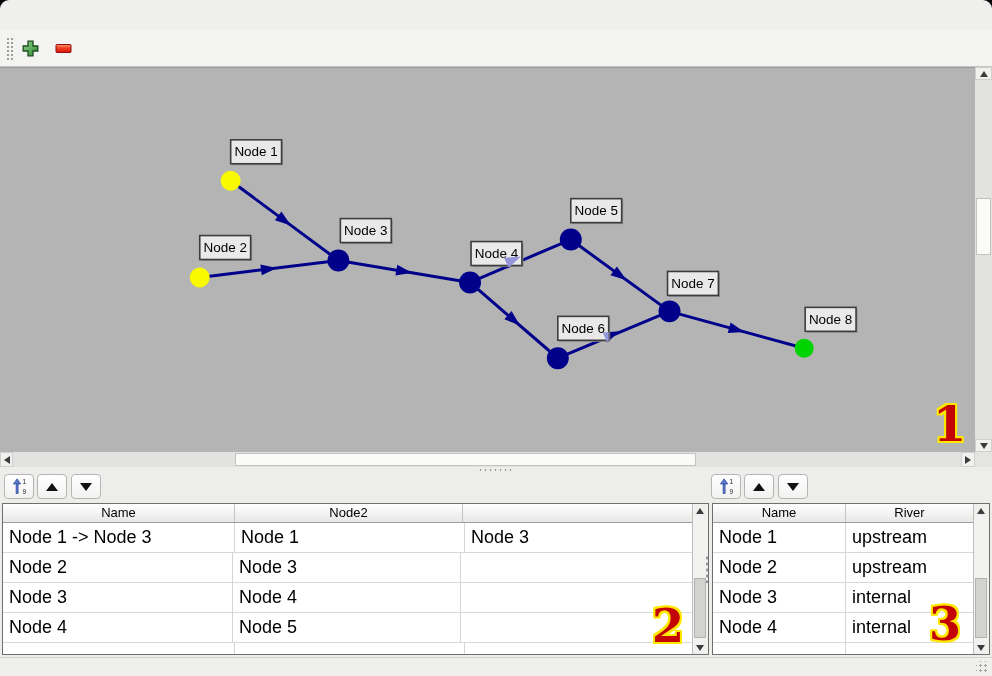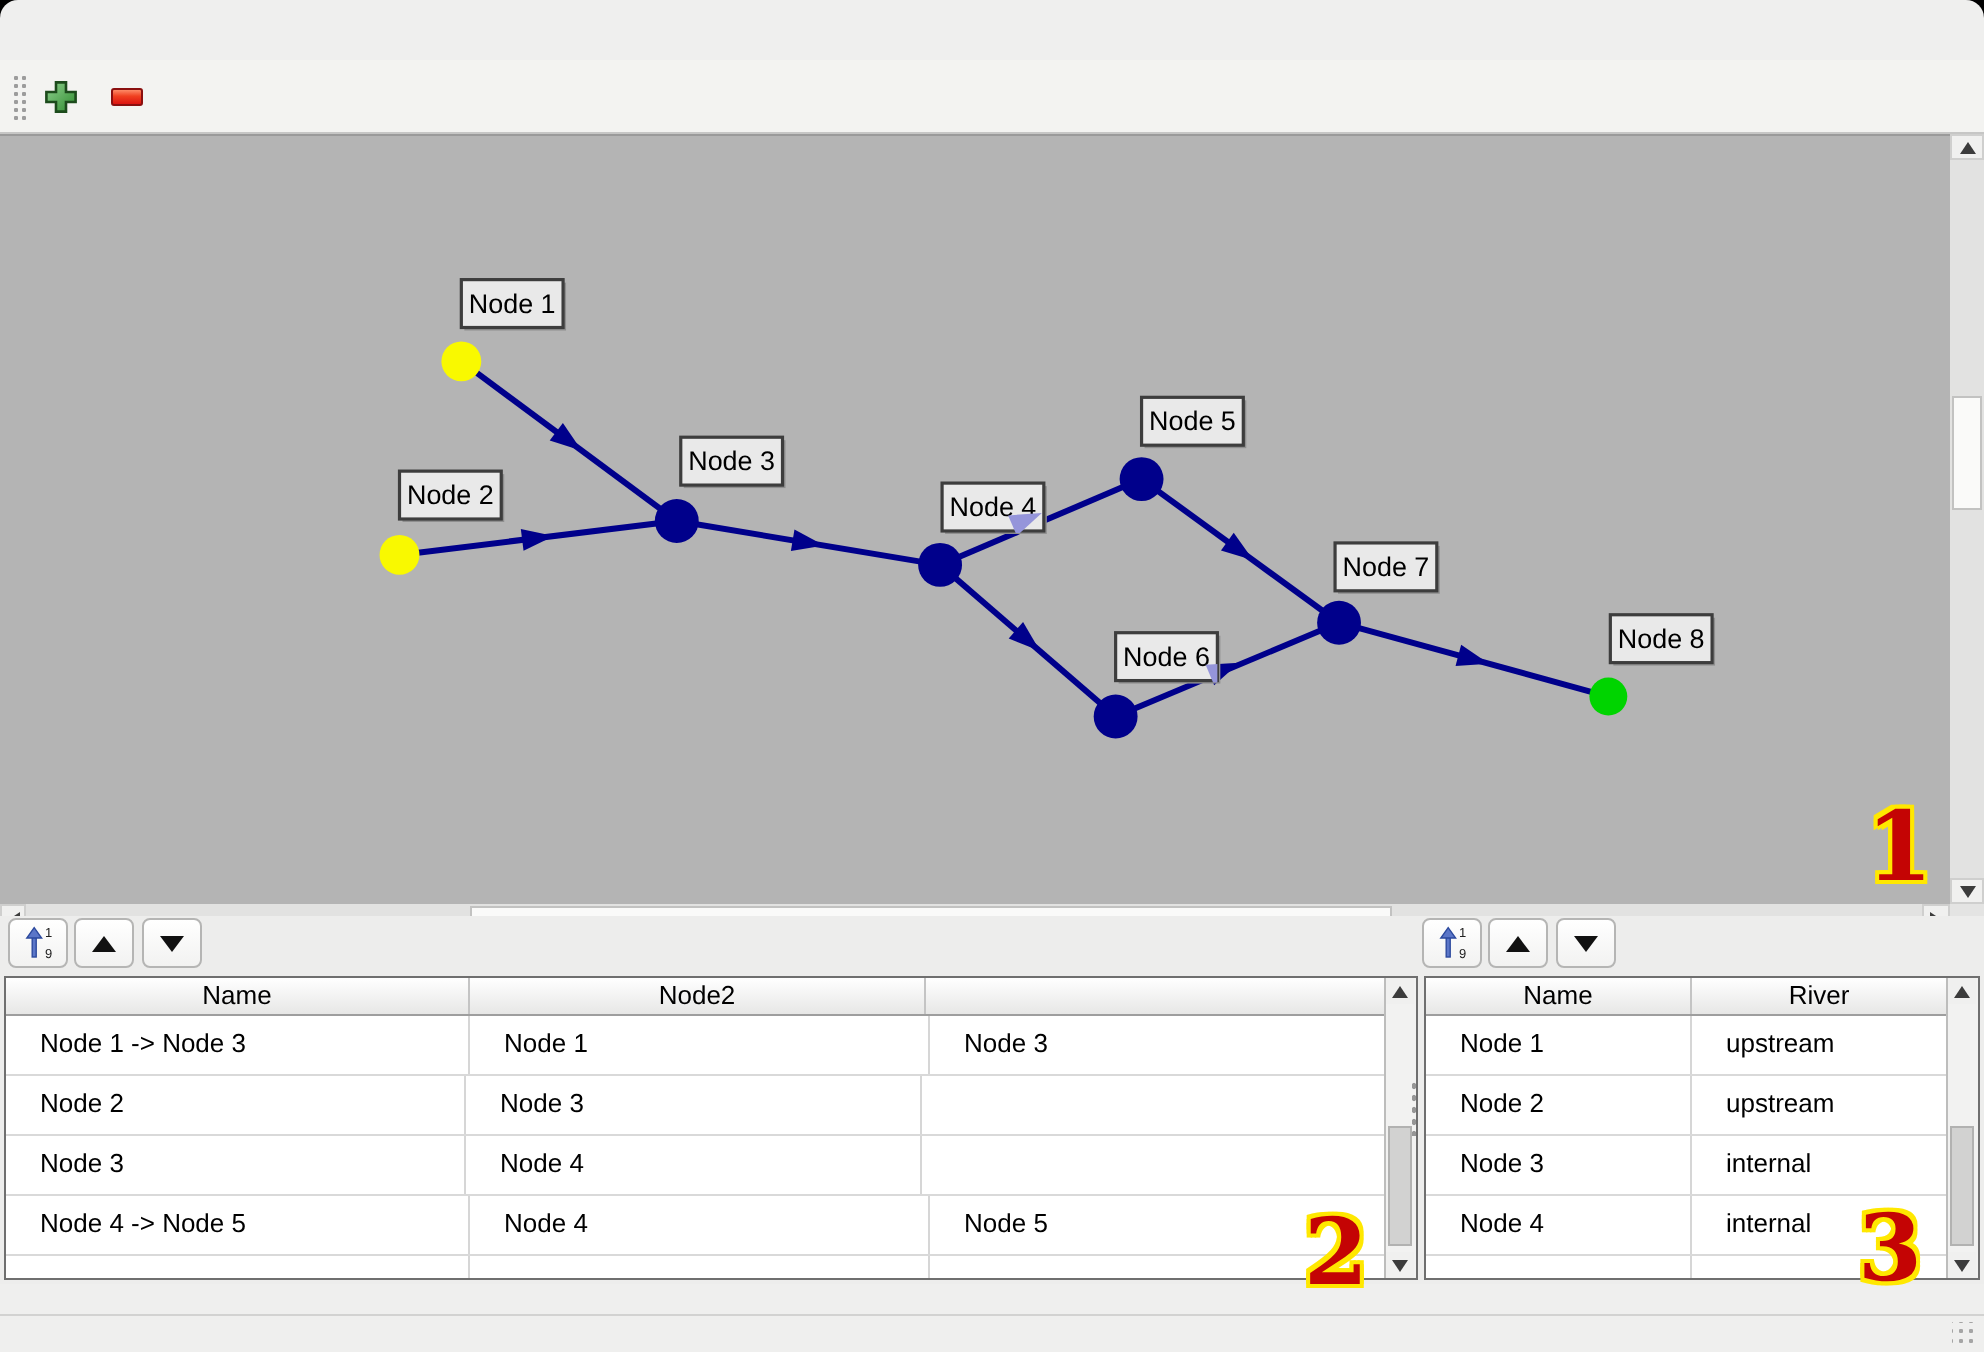--- a/index.html
+++ b/index.html
@@ -35,35 +35,35 @@
   .tri-up{width:0;height:0;border-left:4px solid transparent;border-right:4px solid transparent;border-bottom:6px solid #3c3c3c;}
   .tri-down{width:0;height:0;border-left:4px solid transparent;border-right:4px solid transparent;border-top:6px solid #3c3c3c;}
   .tri-left{width:0;height:0;border-top:4px solid transparent;border-bottom:4px solid transparent;border-right:6px solid #3c3c3c;}
   .tri-right{width:0;height:0;border-top:4px solid transparent;border-bottom:4px solid transparent;border-left:6px solid #3c3c3c;}
   .corner{position:absolute;left:975px;top:385px;width:17px;height:15px;background:#e4e4e3;}
   
   .hsplit{position:absolute;left:0;top:467px;width:992px;height:6px;background:#ededec;}
   .hsplit .dots{position:absolute;left:478px;top:1px;width:34px;height:4px;
     background-image:radial-gradient(#9a9a9a 1px,transparent 1.2px);background-size:5px 4px;}
   
-  .panel{position:absolute;left:0;top:458px;width:992px;height:184px;background:#ededec;}
+  .panel{position:absolute;left:0;top:473px;width:992px;height:184px;background:#ededec;}
   .tbtn{position:absolute;top:1px;width:30px;height:25px;background:linear-gradient(#ffffff,#f2f2f1);
     border:1px solid #b5b5b4;border-radius:4px;box-sizing:border-box;
     display:flex;align-items:center;justify-content:center;}
   .tri-up-b{width:0;height:0;border-left:6px solid transparent;border-right:6px solid transparent;border-bottom:8px solid #111;}
   .tri-down-b{width:0;height:0;border-left:6px solid transparent;border-right:6px solid transparent;border-top:8px solid #111;}
   .vsplit{position:absolute;left:705px;top:82px;width:4px;height:28px;
     background-image:radial-gradient(#969696 1px,transparent 1.2px);background-size:4px 6px;}
   
   .dtable{position:absolute;top:30px;height:152px;background:#fff;border:1px solid #6f6f6f;
     box-sizing:border-box;overflow:hidden;}
   .thead{display:flex;height:18px;background:linear-gradient(#ffffff,#e7e7e6);border-bottom:1px solid #9e9e9e;}
   .th{font-size:13px;text-align:center;line-height:17px;border-right:1px solid #c4c4c4;box-sizing:border-box;color:#000;}
   .trow{display:flex;height:29px;border-bottom:1px solid #d9d9d9;background:#fff;}
-  .td{font-size:13px;line-height:28px;padding-left:17px;border-right:1px solid #d6d6d6;
+  .td{font-size:18px;line-height:28px;padding-left:6px;border-right:1px solid #d6d6d6;
     box-sizing:border-box;white-space:nowrap;overflow:hidden;color:#000;}
   .tscroll{position:absolute;right:0;top:0;bottom:0;width:15px;background:#f2f2f1;border-left:1px solid #bdbdbc;}
   .tscroll .btn{position:absolute;left:0;width:14px;height:13px;background:#f0f0ef;
     display:flex;align-items:center;justify-content:center;}
   .tscroll .thumb{position:absolute;left:1px;width:12px;background:#d2d2d1;border:1px solid #b2b2b1;box-sizing:border-box;}
   
   .statusbar{position:absolute;left:0;top:657px;width:992px;height:19px;background:#efefee;
     border-top:1px solid #d2d2d1;box-sizing:border-box;}
   .grip{position:absolute;right:4px;bottom:3px;width:12px;height:12px;
     background-image:radial-gradient(#a5a5a5 1px,transparent 1.2px);background-size:5px 5px;background-position:bottom right;}
@@ -259,21 +259,20 @@
       </div>
       <div class="trow">
         <div class="td" style="width:230px">Node 2</div>
         <div class="td" style="width:228px">Node 3</div>
       </div>
       <div class="trow">
         <div class="td" style="width:230px">Node 3</div>
         <div class="td" style="width:228px">Node 4</div>
       </div>
       <div class="trow">
-        <div class="td" style="width:232px">Node 4 -&gt; Node 5</div>
         <div class="td" style="width:230px">Node 4</div>
         <div class="td" style="width:228px">Node 5</div>
       </div>
       <div class="trow">
         <div class="td" style="width:232px"></div>
           <div class="td" style="width:230px"></div>
           <div class="td" style="width:228px"></div>
       </div>
       <div class="tscroll">
         <div class="btn" style="top:0">

